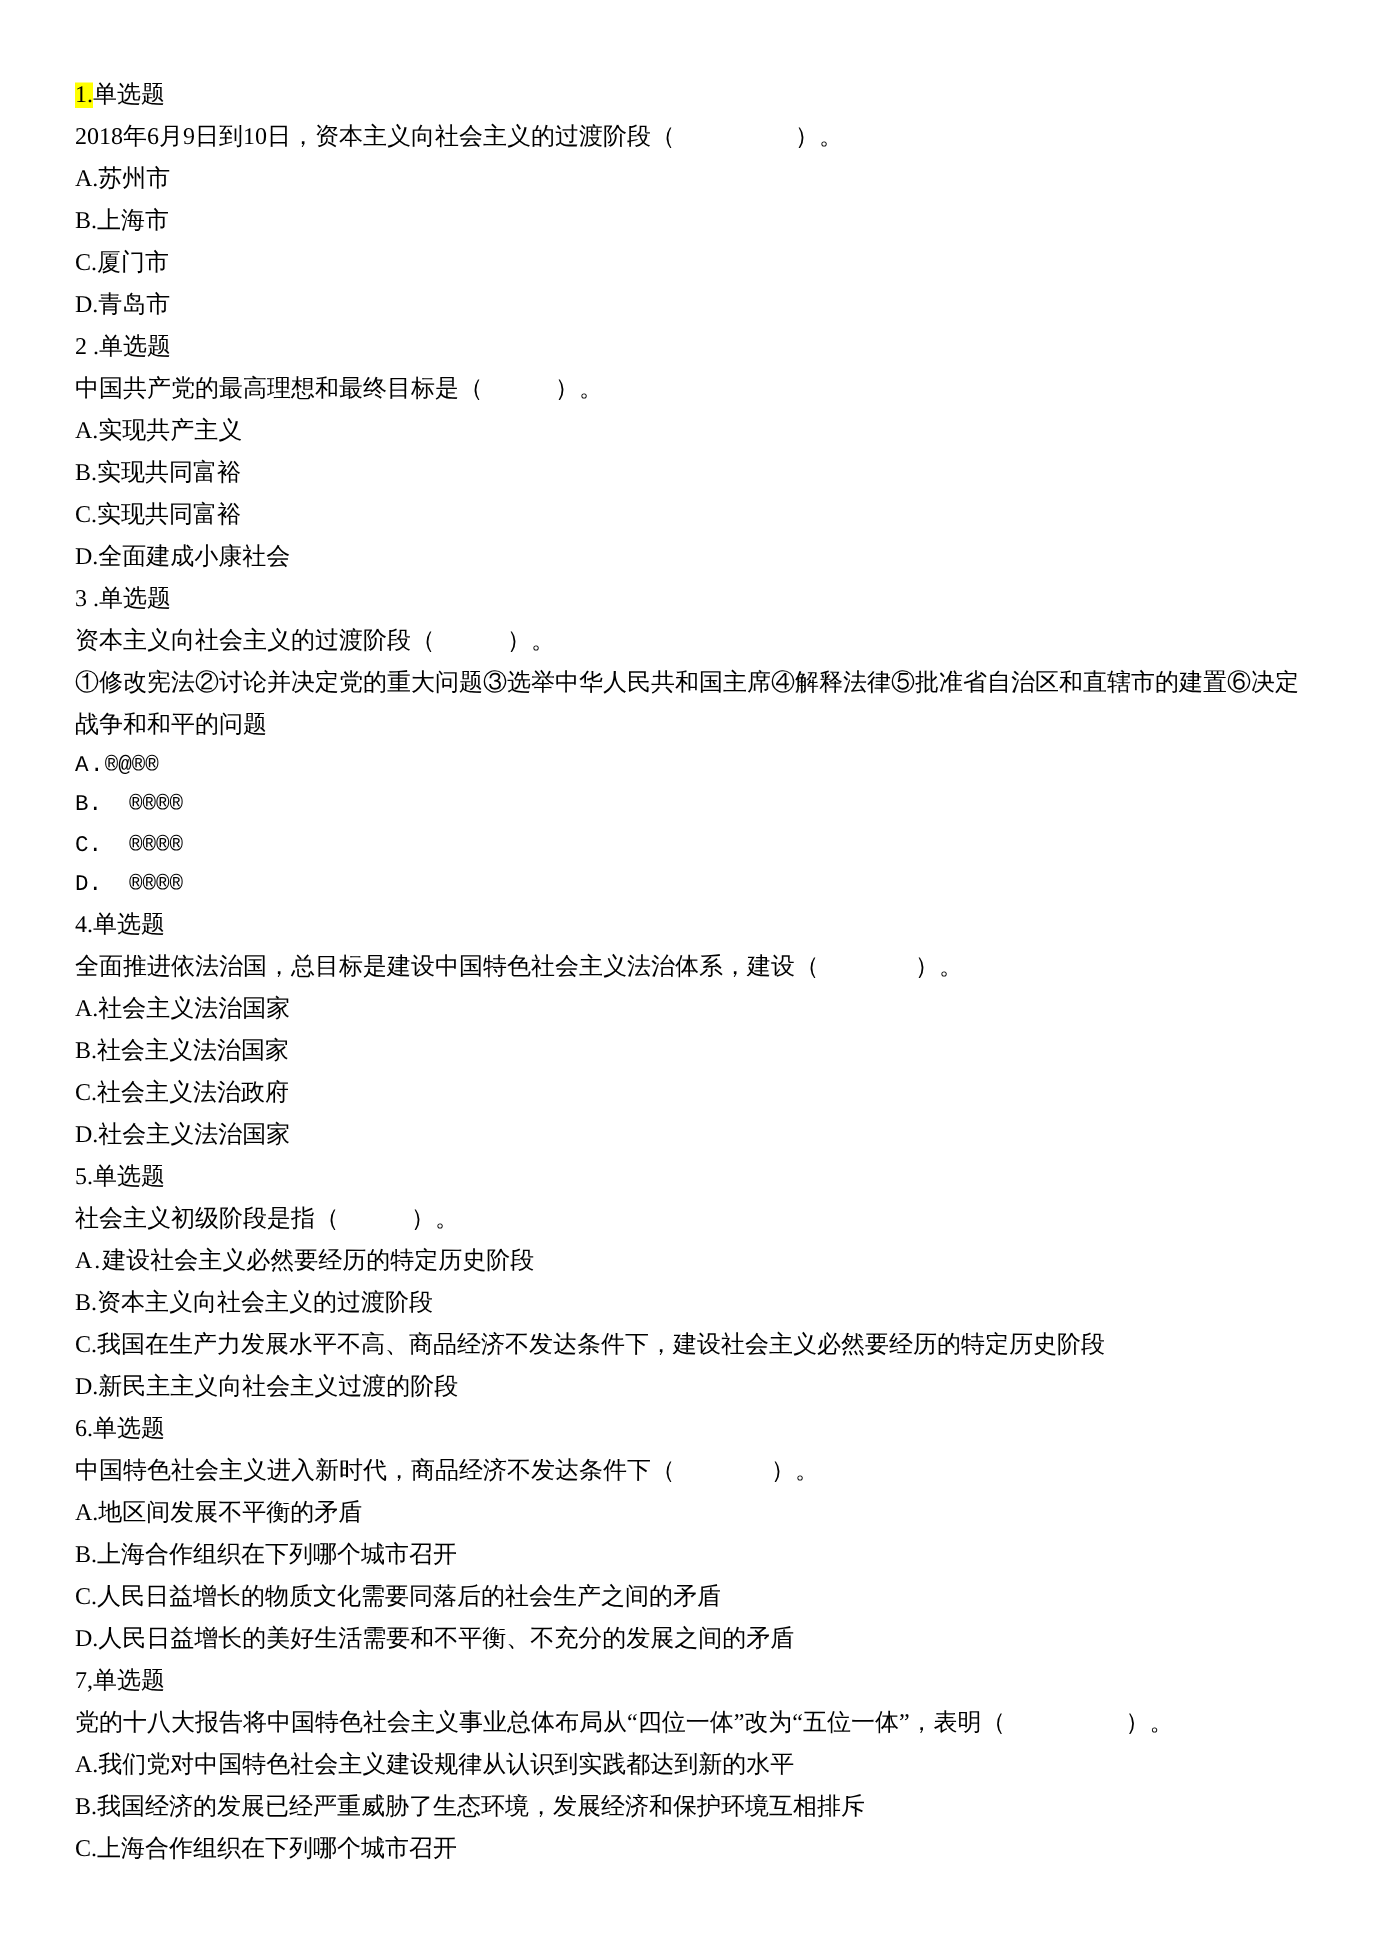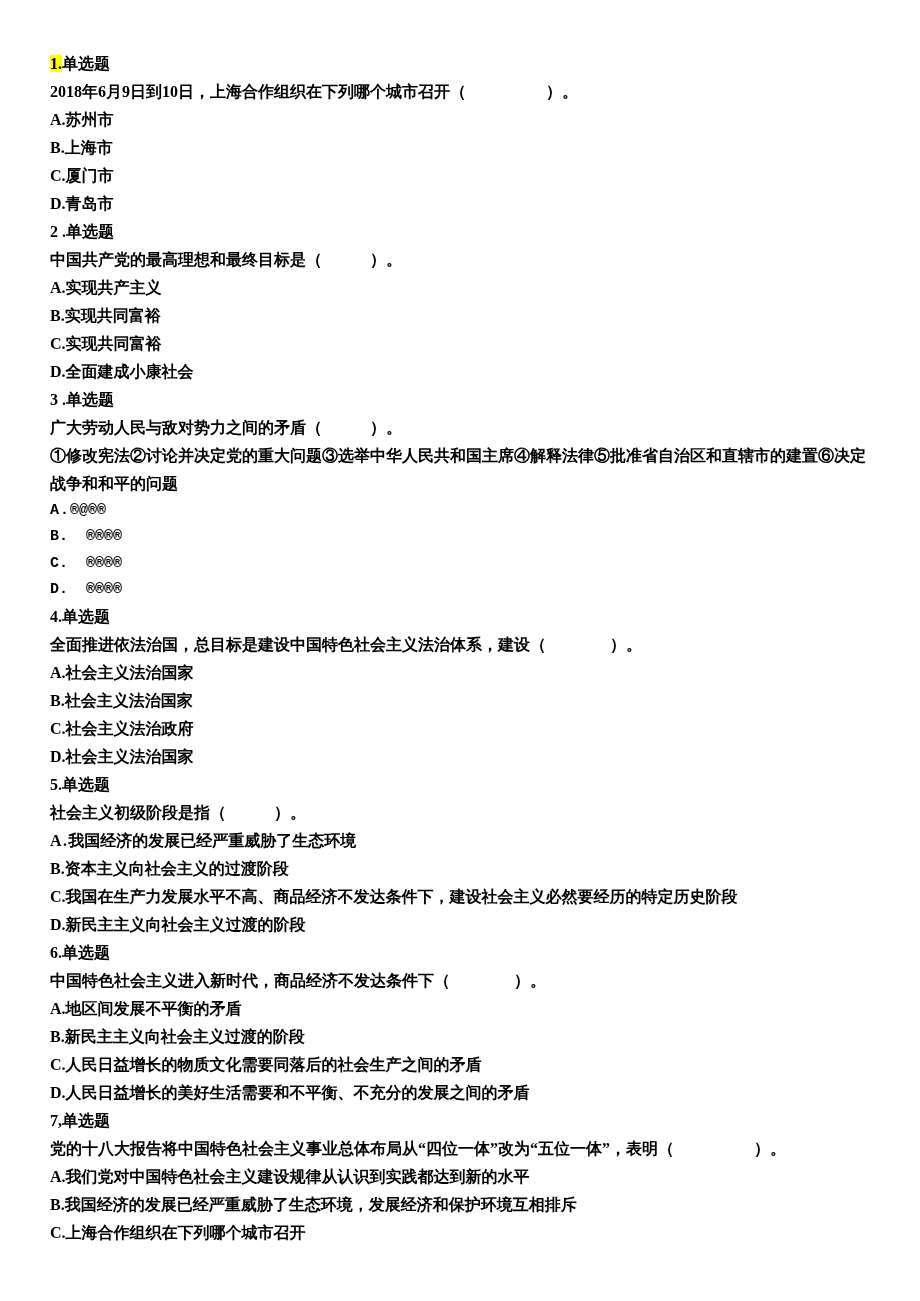--- a/index.html
+++ b/index.html
@@ -11,73 +11,72 @@
       font-family: "SimSun", "宋体", serif;
       font-size: 16px;
       line-height: 1.75;
       color: #000;
       background: #fff;
       width: 920px;
       padding: 50px 50px 20px 50px;
     }
     .line {
       margin-bottom: 0;
-      font-weight: bold;
     }
     .highlight {
       background-color: #ffff00;
     }
     .monospace {
       font-family: "Courier New", monospace;
       font-size: 15px;
     }
   </style>
 </head>
 <body>
 
 <div class="line"><span class="highlight">1.</span><span>单选题</span></div>
-<div class="line">2018年6月9日到10日，上海合作组织在下列哪个城市召开（　　　　　）。</div>
+<div class="line">2018年6月9日到10日，资本主义向社会主义的过渡阶段（　　　　　）。</div>
 <div class="line">A.苏州市</div>
 <div class="line">B.上海市</div>
 <div class="line">C.厦门市</div>
 <div class="line">D.青岛市</div>
 
 <div class="line">2&nbsp;.单选题</div>
 <div class="line">中国共产党的最高理想和最终目标是（　　　）。</div>
 <div class="line">A.实现共产主义</div>
 <div class="line">B.实现共同富裕</div>
 <div class="line">C.实现共同富裕</div>
 <div class="line">D.全面建成小康社会</div>
 
 <div class="line">3&nbsp;.单选题</div>
-<div class="line">广大劳动人民与敌对势力之间的矛盾（　　　）。</div>
+<div class="line">资本主义向社会主义的过渡阶段（　　　）。</div>
 <div class="line">①修改宪法②讨论并决定党的重大问题③选举中华人民共和国主席④解释法律⑤批准省自治区和直辖市的建置⑥决定战争和和平的问题</div>
 <div class="line monospace">A . ®@®®</div>
 <div class="line monospace">B.&nbsp;&nbsp;®®®®</div>
 <div class="line monospace">C.&nbsp;&nbsp;®®®®</div>
 <div class="line monospace">D.&nbsp;&nbsp;®®®®</div>
 
 <div class="line">4.单选题</div>
 <div class="line">全面推进依法治国，总目标是建设中国特色社会主义法治体系，建设（　　　　）。</div>
 <div class="line">A.社会主义法治国家</div>
 <div class="line">B.社会主义法治国家</div>
 <div class="line">C.社会主义法治政府</div>
 <div class="line">D.社会主义法治国家</div>
 
 <div class="line">5.单选题</div>
 <div class="line">社会主义初级阶段是指（　　　）。</div>
-<div class="line">A . 我国经济的发展已经严重威胁了生态环境</div>
+<div class="line">A . 建设社会主义必然要经历的特定历史阶段</div>
 <div class="line">B.资本主义向社会主义的过渡阶段</div>
 <div class="line">C.我国在生产力发展水平不高、商品经济不发达条件下，建设社会主义必然要经历的特定历史阶段</div>
 <div class="line">D.新民主主义向社会主义过渡的阶段</div>
 
 <div class="line">6.单选题</div>
 <div class="line">中国特色社会主义进入新时代，商品经济不发达条件下（　　　　）。</div>
 <div class="line">A.地区间发展不平衡的矛盾</div>
-<div class="line">B.新民主主义向社会主义过渡的阶段</div>
+<div class="line">B.上海合作组织在下列哪个城市召开</div>
 <div class="line">C.人民日益增长的物质文化需要同落后的社会生产之间的矛盾</div>
 <div class="line">D.人民日益增长的美好生活需要和不平衡、不充分的发展之间的矛盾</div>
 
 <div class="line">7,单选题</div>
 <div class="line">党的十八大报告将中国特色社会主义事业总体布局从“四位一体”改为“五位一体”，表明（　　　　　）。</div>
 <div class="line">A.我们党对中国特色社会主义建设规律从认识到实践都达到新的水平</div>
 <div class="line">B.我国经济的发展已经严重威胁了生态环境，发展经济和保护环境互相排斥</div>
 <div class="line">C.上海合作组织在下列哪个城市召开</div>
 
 </body></html>

